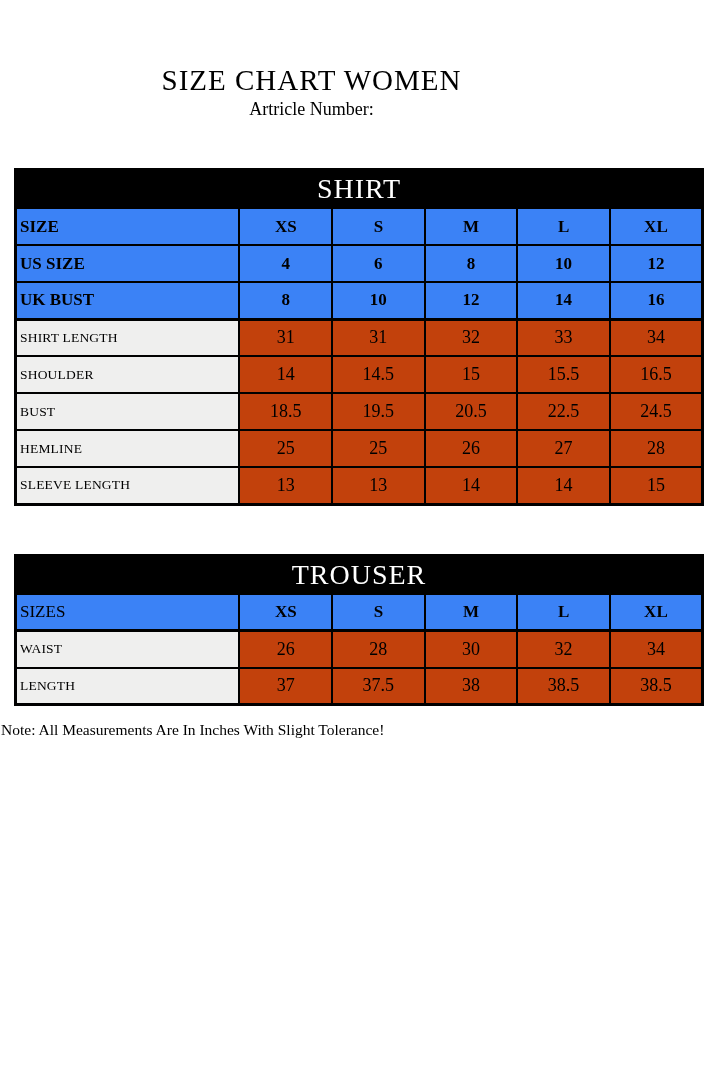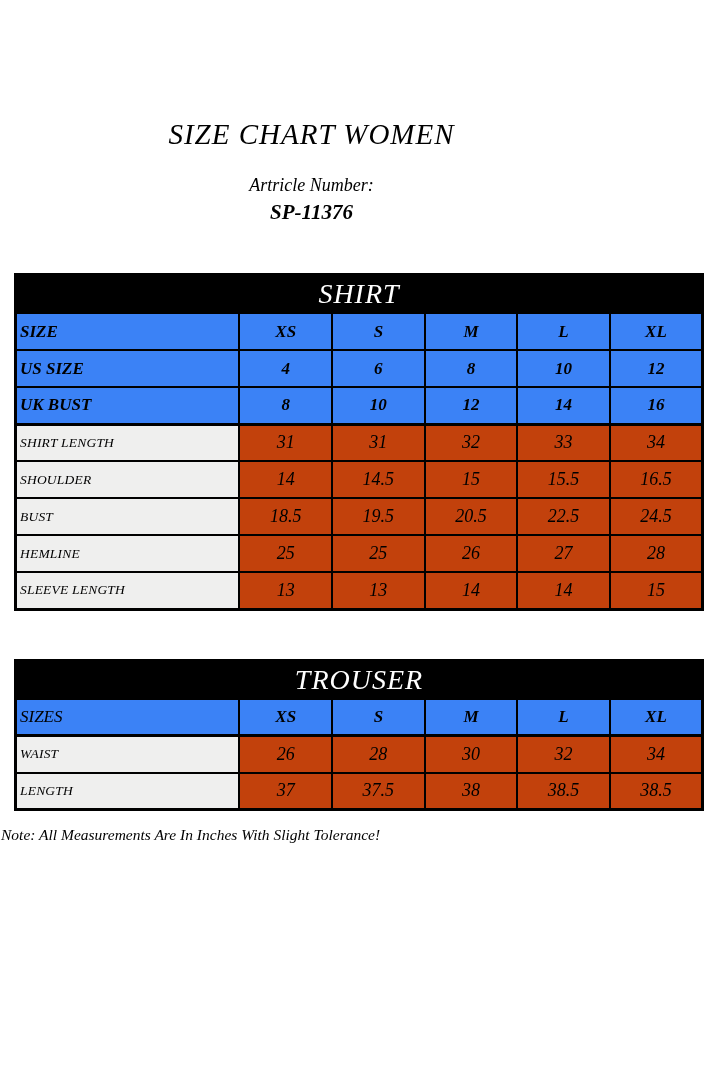--- a/index.html
+++ b/index.html
@@ -1,31 +1,30 @@
 <!DOCTYPE html>
 <html><head>
 <meta charset="utf-8">
 <style>
   * { margin: 0; padding: 0; box-sizing: border-box; }
   html, body { width: 720px; height: 1080px; background: #ffffff; overflow: hidden; }
   body { font-family: "Liberation Serif", "DejaVu Serif", serif; color: #000; }
 
-  .page { width: 623px; height: 1080px; padding-top: 116px; font-style: italic; }
+  .page { width: 623px; height: 1080px; padding-top: 62px; }
 
   .title {
     text-align: center;
     font-size: 29px;
     letter-spacing: 1px;
     line-height: 36px;
     font-weight: normal;
   }
   .article-label {
     text-align: center;
     font-size: 18px;
-    margin-top: 22px;
     line-height: 22px;
   }
   .article-number {
     text-align: center;
     font-size: 21px;
     font-weight: bold;
     margin-top: 3px;
     line-height: 26px;
   }
 
@@ -75,21 +74,20 @@
     line-height: 19px;
   }
 </style>
 </head>
 <body>
 
 <div class="page">
 
   <div class="title">SIZE CHART WOMEN</div>
   <div class="article-label">Artricle Number:</div>
-  <div class="article-number">SP-11376</div>
 
   <table class="size-table shirt-table">
     <colgroup>
       <col class="c-label">
         <col class="c-val">
         <col class="c-val">
         <col class="c-val">
         <col class="c-val">
         <col class="c-val">
     </colgroup>

